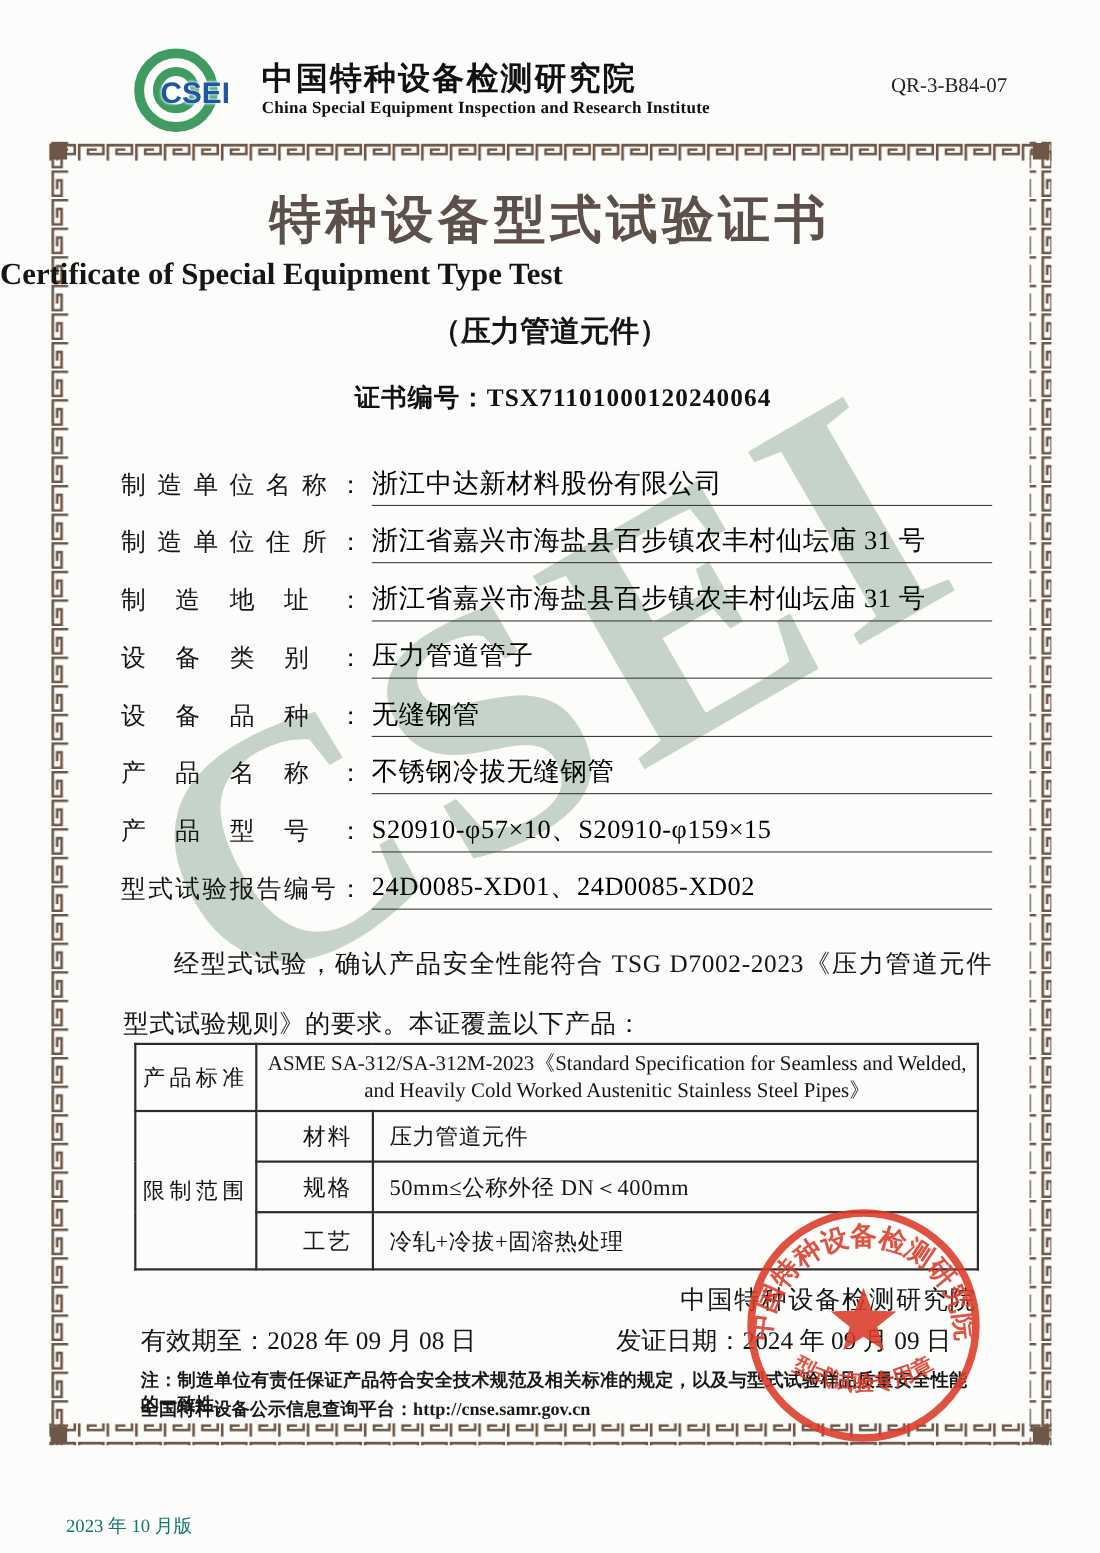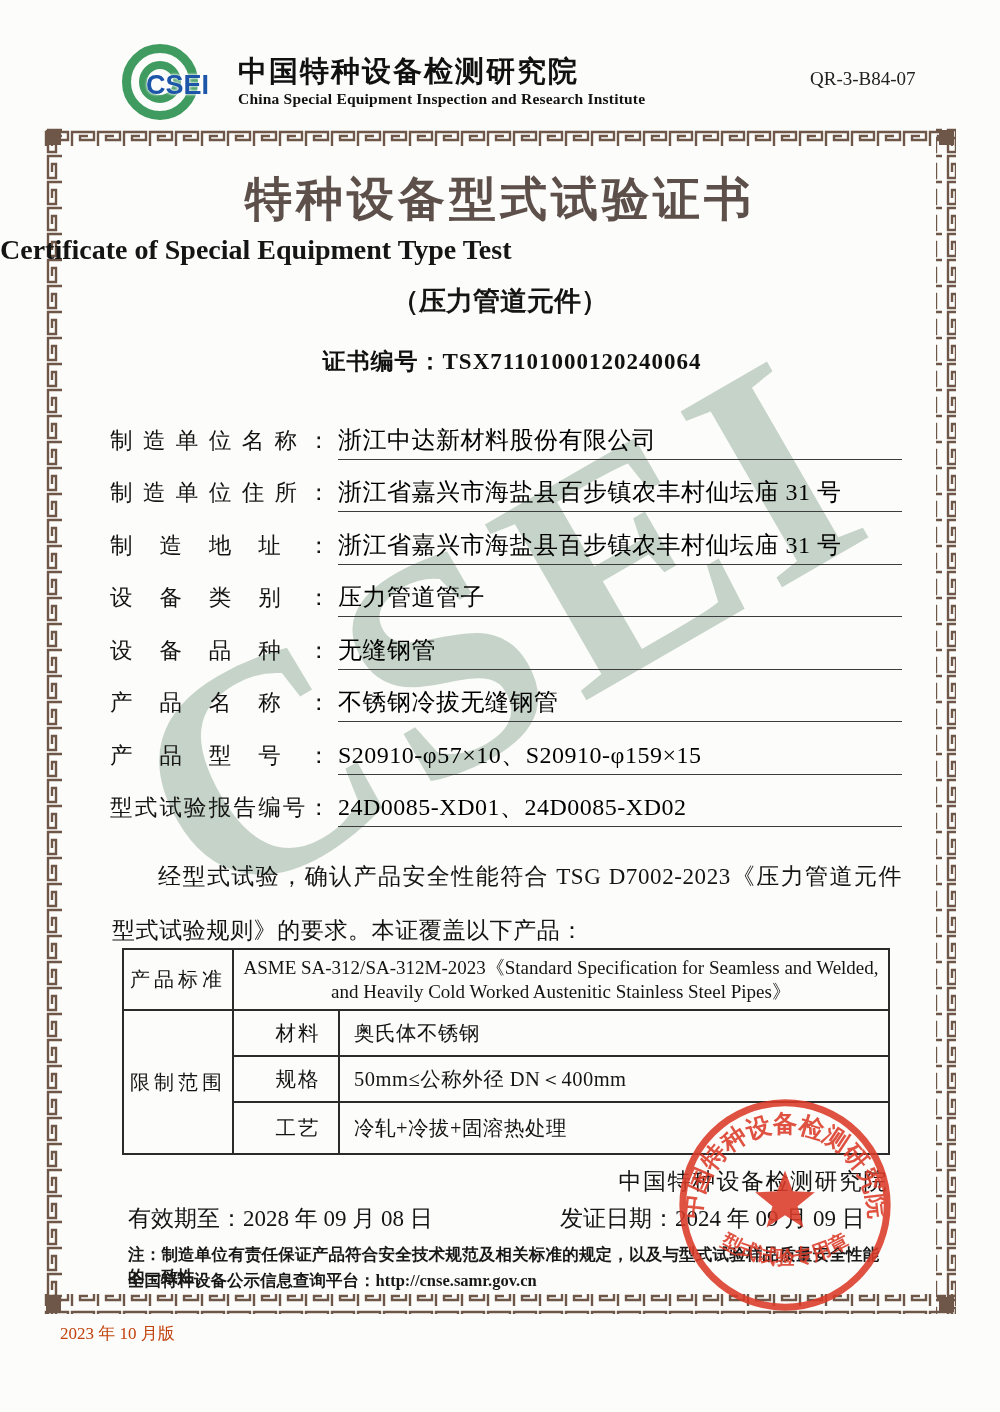--- a/index.html
+++ b/index.html
@@ -104,21 +104,21 @@
   .valid-until { position:absolute; left:128px; font-size:23px; color:#141414; }
   .issue-date { position:absolute; left:560px; font-size:23px; color:#141414; }
   .note {
     position:absolute; left:128px; top:1244px; width:764px; z-index:2;
     font-size:16.5px; font-weight:bold; color:#181818; letter-spacing:0.2px;
   }
   .platform {
     position:absolute; left:128px; top:1270px; width:700px; z-index:2;
     font-size:16.5px; font-weight:bold; color:#181818;
   }
-  .version { position:absolute; left:60px; top:1322px; font-size:17px; color:#c2410c; z-index:2; }
+  .version { position:absolute; left:60px; top:1376px; font-size:17px; color:#0f766e; z-index:2; }
   
   .seal { position:absolute; left:672px; top:1092px; z-index:5; opacity:0.88; }
 </style>
 </head>
 <body>
 
 <div class="page">
 
   <div class="watermark">CSEI</div>
 
@@ -199,21 +199,21 @@
         <col style="width:550px">
       </colgroup>
     <tbody>
         <tr style="height:54px">
       <td class="td-head">产品标准</td>
       <td class="td-std" colspan="2">ASME SA-312/SA-312M-2023《Standard Specification for Seamless and Welded, and Heavily Cold Worked Austenitic Stainless Steel Pipes》</td>
     </tr>
     <tr style="height:46px">
       <td class="td-head" rowspan="3">限制范围</td>
       <td class="td-key">材料</td>
-      <td class="td-val">奥氏体不锈钢</td>
+      <td class="td-val">压力管道元件</td>
     </tr>
     <tr style="height:46px">
       <td class="td-key">规格</td>
       <td class="td-val">50mm≤公称外径 DN＜400mm</td>
     </tr>
     <tr style="height:52px">
       <td class="td-key">工艺</td>
       <td class="td-val">冷轧+冷拔+固溶热处理</td>
     </tr>
   </tbody>

